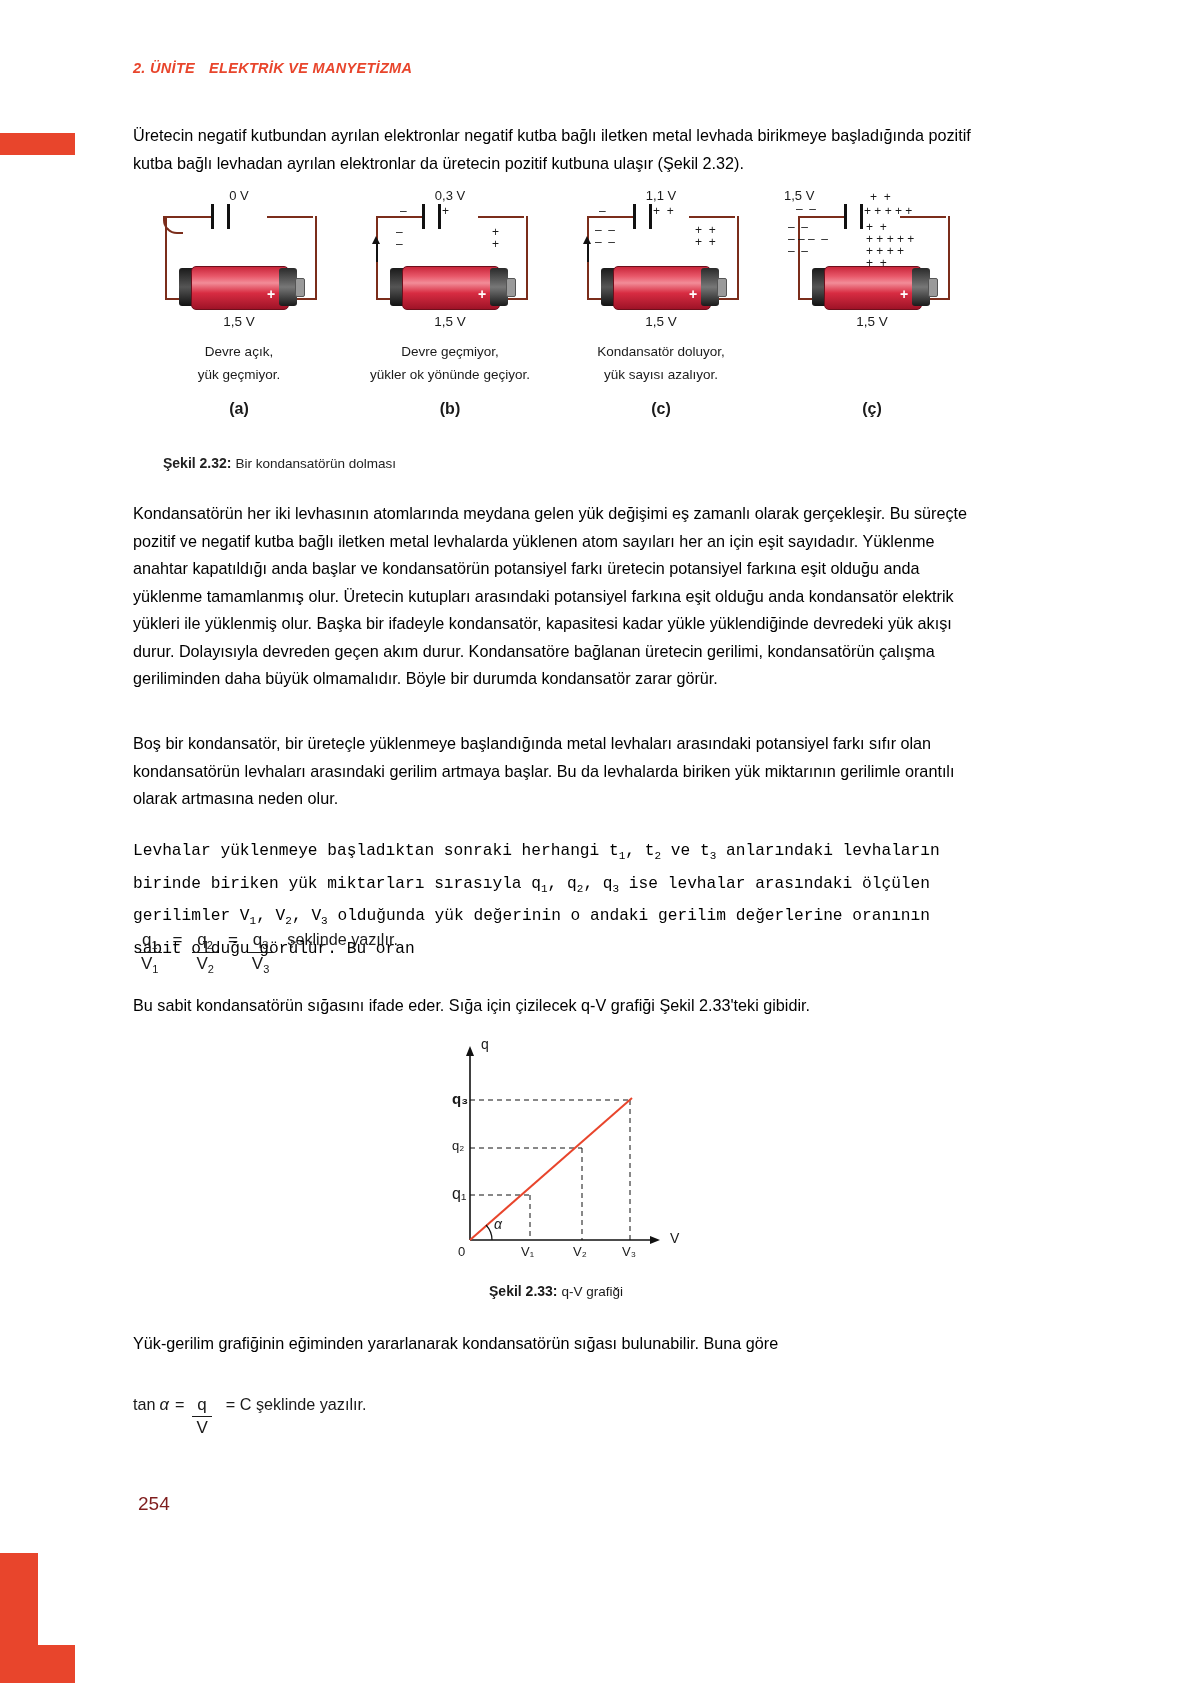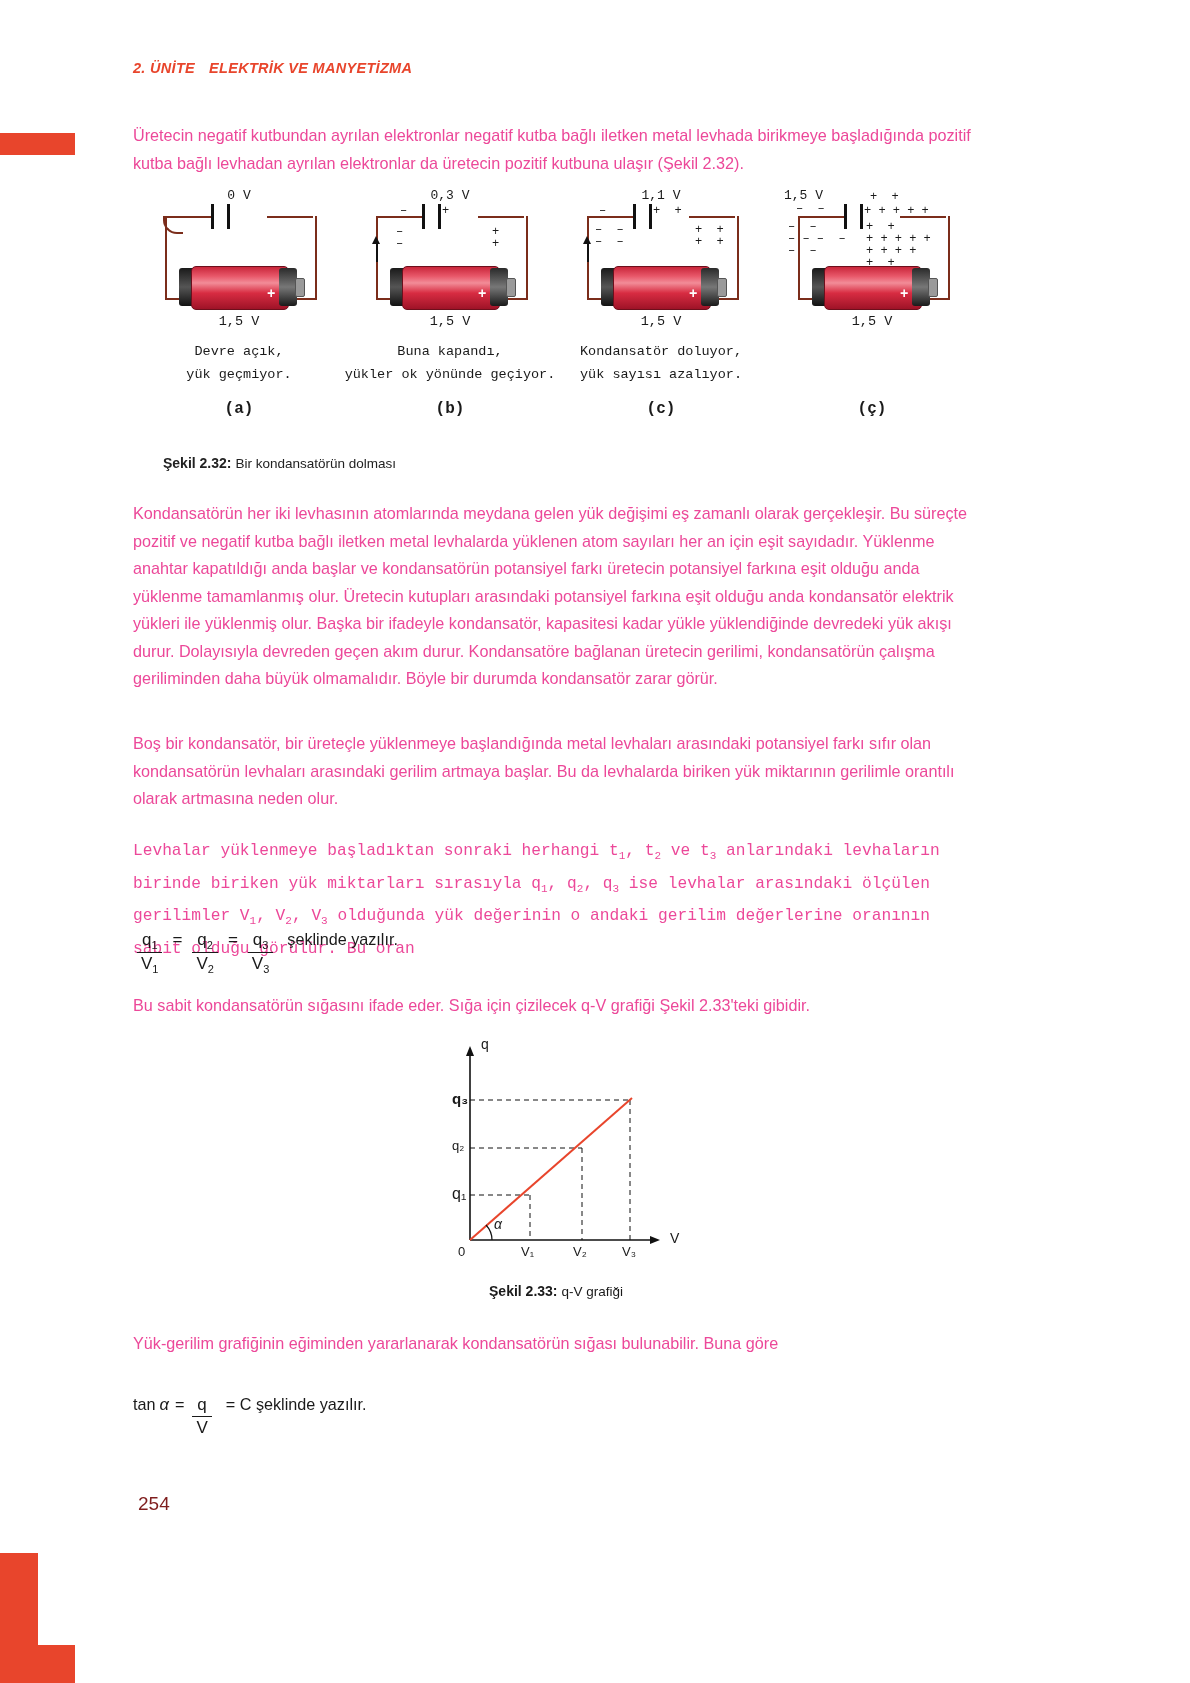--- a/index.html
+++ b/index.html
@@ -61,21 +61,21 @@
   }
 
   
   .para {
     position: absolute;
     left: 133px;
     width: 846px;
     font-size: 16.2px;
     line-height: 27.5px;
     text-align: left;
-    color: #ec4899;
+    color: #000000;
   }
   .page-number {
     position: absolute;
     left: 138px;
     bottom: 168px;
     font-size: 19px;
     color: #7f1d1d;
     font-weight: normal;
   }
 
@@ -85,21 +85,20 @@
     left: 133px;
     top: 188px;
     width: 846px;
     height: 248px;
   }
   .circuit {
     position: absolute;
     top: 0;
     width: 212px;
     height: 248px;
-    font-family: Liberation Mono, monospace;
   }
   .c1 { left: 0px; }
   .c2 { left: 211px; }
   .c3 { left: 422px; }
   .c4 { left: 633px; }
 
   .cap-label {
     position: absolute;
     top: 0px;
     width: 100%;
@@ -363,21 +362,21 @@
       </div>
       <div class="battery">
         <div class="batt-cap-left"></div>
         <div class="batt-body"></div>
         <div class="batt-cap-right"></div>
         <div class="batt-nub"></div>
         <div class="batt-plus">+</div>
       </div>
       <div class="volt-under">1,5 V</div>
       <div class="cap-caption">
-        <div>Buna kapandı,</div>
+        <div>Devre geçmiyor,</div>
         <div>yükler ok yönünde geçiyor.</div>
       </div>
       <div class="cap-letter">(b)</div>
     </div>
 
     <div class="circuit c3">
       <div class="cap-label">1,1 V</div>
       <div class="wire-top-left"></div>
       <div class="wire-top-right"></div>
       <div class="wire-box"></div>

